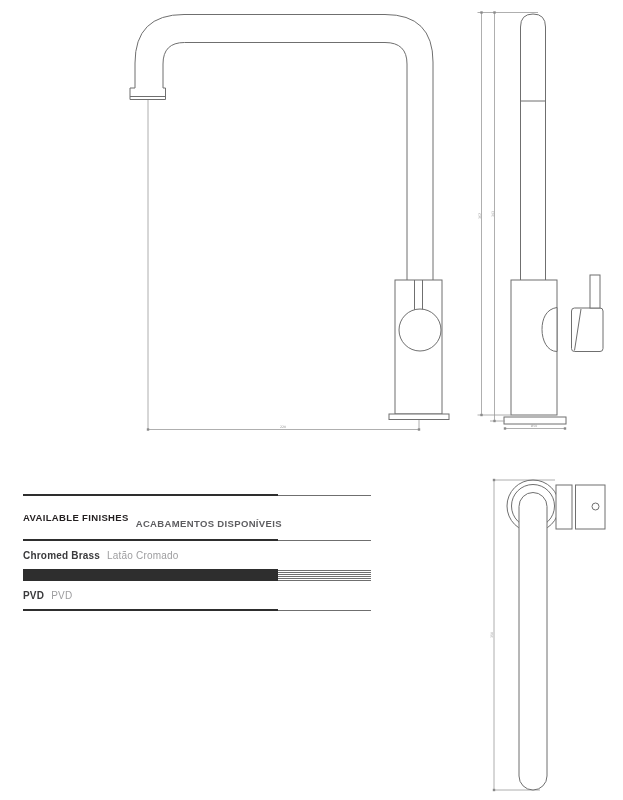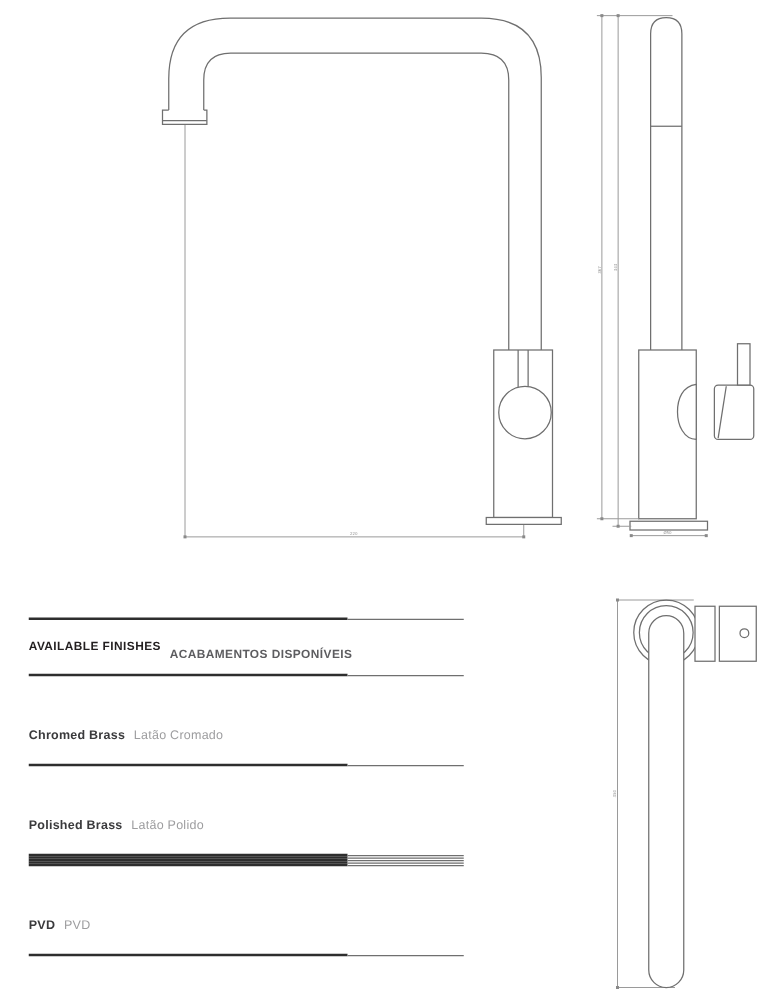--- a/index.html
+++ b/index.html
@@ -13,21 +13,21 @@
   #finishes-table { position:absolute; left:23px; top:494px; width:348px; }
   .divider { position:relative; height:2px; }
   .divider .seg-left  { position:absolute; left:0; top:0; width:73.3%; height:2px; background:#2e2e2e; }
   .divider .seg-right { position:absolute; right:0; top:.5px; width:26.7%; height:1px; background:#6f6f6f; }
 
   .table-header { height:43px; display:flex; align-items:center; gap:7px;
                   font-size:9.5px; font-weight:bold; letter-spacing:.35px; }
   .table-header .hdr-en { color:#231f20; }
   .table-header .hdr-pt { color:#5d5d60;margin-top:12px; }
 
-  .finish-row { height:28px; display:flex; gap:7px; font-size:10px; letter-spacing:.2px;margin-top:42px; }
+  .finish-row { height:28px; display:flex; align-items:center; gap:7px; font-size:10px; letter-spacing:.2px; }
   .finish-row .en { font-weight:bold; color:#3a3a3c; }
   .finish-row .pt { color:#9d9d9f; }
 </style>
 </head>
 <body>
 
 <div id="sheet">
 
   <svg id="drawing-layer" width="623" height="800" viewBox="0 0 623 800" fill="none" stroke="#6f6f6f" stroke-width="1">
 
@@ -136,24 +136,20 @@
 
     <div class="finish-row">
       <span class="en">Chromed Brass</span>
       <span class="pt">Latão Cromado</span>
     </div>
     <div class="divider">
         <span class="seg-left"></span>
         <span class="seg-right"></span>
       </div>
 
-    <div class="finish-row">
-      <span class="en">Polished Brass</span>
-      <span class="pt">Latão Polido</span>
-    </div>
     <div class="divider">
         <span class="seg-left"></span>
         <span class="seg-right"></span>
       </div>
 
     <div class="divider">
         <span class="seg-left"></span>
         <span class="seg-right"></span>
       </div>
 

